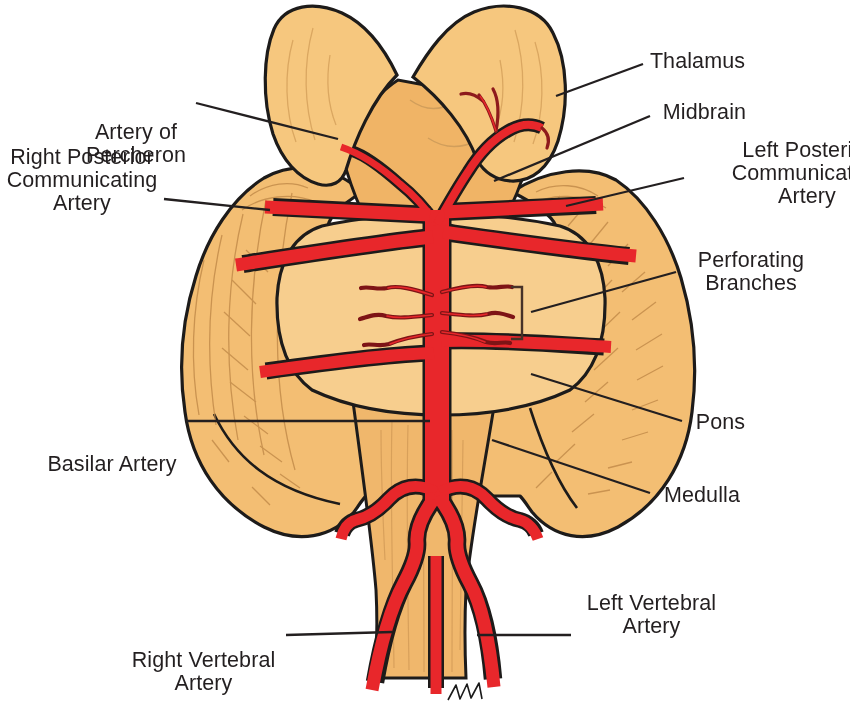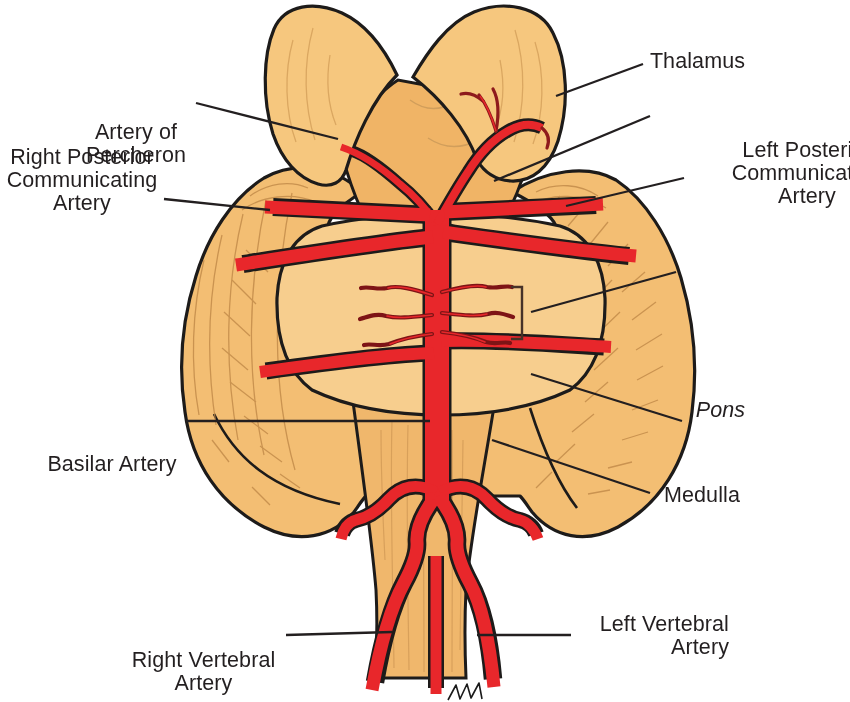--- a/index.html
+++ b/index.html
@@ -186,28 +186,31 @@
     <path d="M 682,421 L 531,374"></path>
     <path d="M 650,493 L 492,440"></path>
     <path d="M 286,635 L 392,632"></path>
     <path d="M 477,635 L 571,635"></path>
   </g>
 
   <path d="M 448,700 L 456,685 L 460,699 L 467,684 L 471,698 L 479,683 L 482,699" fill="none" stroke="#1a1a1a" stroke-width="1.6" stroke-linejoin="round"></path>
 </svg>
 
   <div class="lbl" style="left:645px;top:50px;width:105px;">Thalamus</div>
+  <div class="lbl" style="left:652px;top:101px;width:105px;">Midbrain</div>
   <div class="lbl" style="left:62px;top:77px;width:148px;margin-top:44px;">Artery of
 Percheron</div>
   <div class="lbl" style="left:0px;top:146px;width:164px;">Right Posterior
 Communicating
 Artery</div>
   <div class="lbl" style="left:728px;top:139px;width:158px;">Left Posterior
 Communicating
 Artery</div>
+  <div class="lbl" style="left:679px;top:249px;width:144px;">Perforating
+Branches</div>
   <div class="lbl" style="left:38px;top:409px;width:148px;margin-top:44px;">Basilar Artery</div>
-  <div class="lbl" style="left:683px;top:399px;width:75px;font-style:italic;">Pons</div>
+  <div class="lbl" style="left:683px;top:411px;width:75px;">Pons</div>
   <div class="lbl" style="left:645px;top:484px;width:95px;text-align:right;">Medulla</div>
   <div class="lbl" style="left:126px;top:613px;width:155px;margin-top:36px;">Right Vertebral
 Artery</div>
-  <div class="lbl" style="left:574px;top:613px;width:155px;text-align:right;">Left Vertebral
+  <div class="lbl" style="left:574px;top:592px;width:155px;">Left Vertebral
 Artery</div>
 </div>
 
 </body></html>

